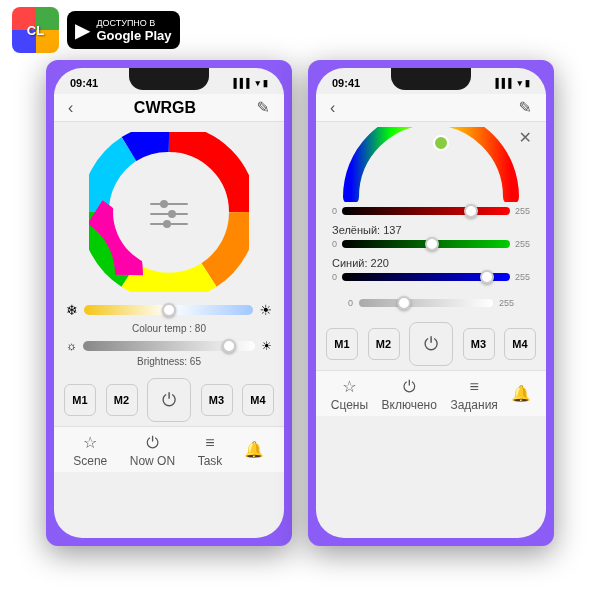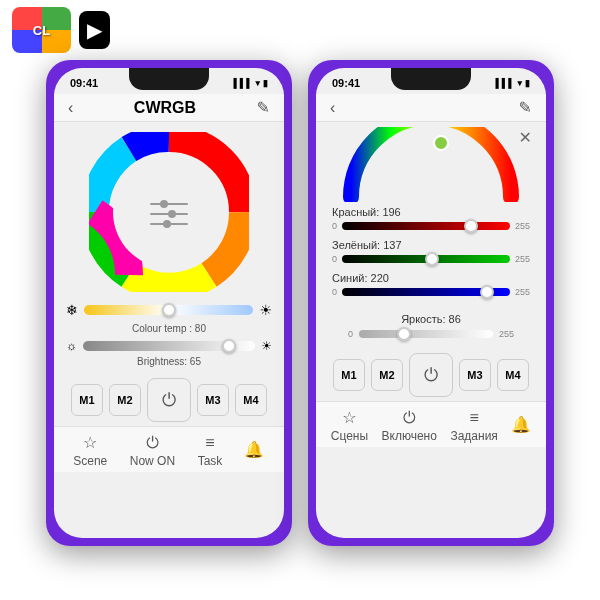--- a/index.html
+++ b/index.html
@@ -39,22 +39,22 @@
     .phones-container {
       display: flex;
       justify-content: center;
       align-items: flex-start;
       gap: 16px;
       padding: 0 10px;
     }
 
     
     .phone {
-      background: #6d28d9;
-      border-radius: 24px;
+      background: #8b5cf6;
+      border-radius: 12px;
       padding: 8px;
       box-shadow: 0 8px 30px rgba(0,0,0,0.4);
       position: relative;
     }
     .phone-inner {
       background: #f0f0f0;
       border-radius: 28px;
       overflow: hidden;
       position: relative;
     }
@@ -154,21 +154,21 @@
       display: flex;
       align-items: center;
       padding: 2px 12px;
       gap: 6px;
     }
     .bright-icon { font-size: 12px; }
 
     
     .memory-buttons {
       display: flex;
-      justify-content: center;
+      justify-content: space-between;
       align-items: center;
       gap: 6px;
       padding: 8px 10px 4px;
     }
     .mem-btn {
       width: 32px;
       height: 32px;
       background: #f0f0f0;
       border: 1px solid #ccc;
       border-radius: 6px;
@@ -263,21 +263,21 @@
       position: absolute;
       right: 14px;
       top: 6px;
       font-size: 16px;
       color: #666;
       cursor: pointer;
     }
 
     
     .cl-logo-box {
-      width: 59px;
+      width: 47px;
       height: 46px;
       display: grid;
       grid-template-columns: 1fr 1fr;
       grid-template-rows: 1fr 1fr;
       border-radius: 8px;
       overflow: hidden;
     }
     .cl-q1 { background: #ff4444; }
     .cl-q2 { background: #44aa44; }
     .cl-q3 { background: #4444ff; }
@@ -301,20 +301,24 @@
     <div class="cl-q1"></div>
     <div class="cl-q2"></div>
     <div class="cl-q3"></div>
     <div class="cl-q4"></div>
     <span class="cl-text">CL</span>
   </div>
 
   <div class="store-badge">
 
     <span class="store-icon">▶</span>
+    <div class="store-text">
+      <span class="small">ДОСТУПНО В</span>
+      <span class="big">Google Play</span>
+    </div>
   </div>
 
 </div>
 
 <div class="phones-container">
 
   <div class="phone phone-left">
     <div class="phone-inner">
       <div class="notch"></div>
 
@@ -446,21 +450,20 @@
           <path d="M10,70 A80,80 0 0,1 170,70" fill="none" stroke="url(#arcGrad)" stroke-width="16" stroke-linecap="round"></path>
 
           <circle cx="100" cy="16" r="7" fill="#88cc44" stroke="#fff" stroke-width="2"></circle>
         </svg>
         <span class="close-btn">✕</span>
       </div>
 
       <div class="rgb-sliders">
 
         <div class="rgb-row">
-          <div class="rgb-label">Красный: 196</div>
           <div class="rgb-slider-wrap">
             <span>0</span>
             <div class="rgb-track red-track">
               <div class="slider-thumb" style="left: calc(76.8% - 7px);"></div>
             </div>
             <span>255</span>
           </div>
         </div>
 
         <div class="rgb-row">
@@ -480,21 +483,20 @@
             <span>0</span>
             <div class="rgb-track blue-track">
               <div class="slider-thumb" style="left: calc(86.3% - 7px);"></div>
             </div>
             <span>255</span>
           </div>
         </div>
       </div>
 
       <div class="brightness-row">
-        <div class="brightness-label">Яркость: 86</div>
         <div style="display:flex;align-items:center;gap:6px;padding:0 16px;">
           <span style="font-size:9px;color:#888;">0</span>
           <div class="slider-track bright-track" style="flex:1;height:8px;border-radius:4px;background:linear-gradient(to right, #aaa, #fff);position:relative;">
             <div class="slider-thumb" style="left: calc(33.7% - 7px);"></div>
           </div>
           <span style="font-size:9px;color:#888;">255</span>
         </div>
       </div>
 
       <div class="memory-buttons">

